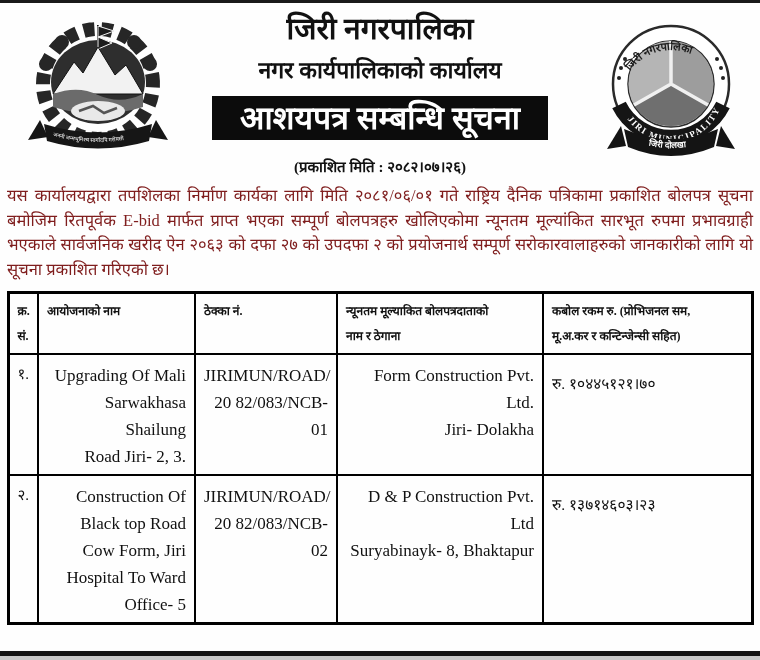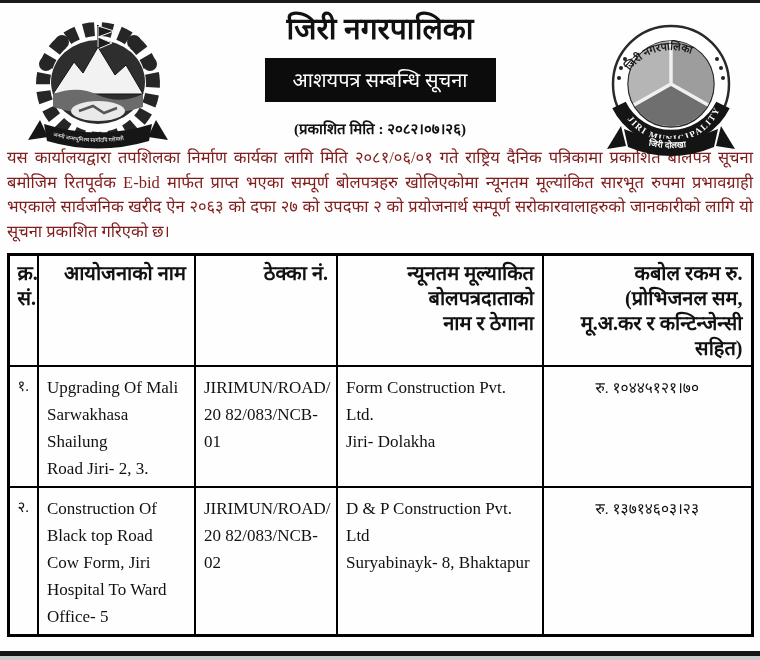--- a/index.html
+++ b/index.html
@@ -7,47 +7,47 @@
     position:relative;width:760px;height:660px;background:#fefefe;
     overflow:hidden;color:#111;font-family:"Liberation Serif",serif;
   }
   .topline{position:absolute;top:0;left:0;width:760px;height:3px;background:#1a1a1a;}
   .masthead{text-align:center;padding-top:10px;position:relative;z-index:2;}
   .m-title{font-size:30px;line-height:38px;font-weight:bold;margin:0;}
   .m-office{font-size:23px;line-height:30px;font-weight:bold;margin:8px 0 0;}
   .m-loc{font-size:17px;line-height:22px;font-weight:bold;margin:11px 0 0;}
   .notice-box{
     display:inline-block;background:#0c0c0c;color:#fff;
-    font-size:20px;line-height:28px;font-weight:normal;
+    font-size:32px;line-height:28px;font-weight:bold;
     padding:8px 28px;margin-top:10px;
   }
   .pub-date{font-size:15px;line-height:19px;font-weight:bold;margin:18px 0 0;}
   .emblem{position:absolute;top:20px;z-index:1;}
   .emblem-left{left:22px;}
   .emblem-right{right:14px;}
   .para{
     margin:7px 7px 0;font-size:16.5px;line-height:24.5px;
     text-align:justify;color:#7f1d1d;
   }
   table.notice-table{
     margin:9px auto 0;width:744px;table-layout:fixed;
     border-collapse:collapse;border:3px solid #000;border-bottom:3px solid #000;
   }
   .notice-table th,.notice-table td{
-    border:2px solid #000;vertical-align:top;padding:4px 8px;white-space:pre-line;
+    border:2px solid #000;vertical-align:top;padding:4px 8px;white-space:pre-line;text-align:right;
   }
   .notice-table thead th{
-    font-size:20px;font-weight:bold;text-align:right;line-height:25px;padding-top:5px;
+    font-size:12px;font-weight:bold;text-align:left;line-height:25px;padding-top:5px;
   }
   .notice-table thead tr{height:56px;}
   .notice-table tbody tr.r1{height:90px;}
   .notice-table tbody tr.r2{height:112px;}
   td.sn{text-align:center;font-size:15px;padding-left:2px;padding-right:2px;padding-top:8px;}
   td.en{font-family:"Liberation Serif",serif;font-size:17px;line-height:27px;padding-top:7px;}
-  td.amt{text-align:center;font-size:15.5px;padding-top:9px;}
+  td.amt{text-align:left;font-size:15.5px;padding-top:17px;}
   .bottombar{position:absolute;top:651px;left:0;width:760px;height:5px;background:#151515;}
   .bottomgray{position:absolute;top:656px;left:0;width:760px;height:4px;background:#c9c9c9;}
 </style>
 </head>
 <body>
 
 <div class="page">
   <div class="topline"></div>
 
   <div class="emblem emblem-left">
@@ -102,20 +102,21 @@
       <path d="M28,109 Q75,129 122,109 L118,127 Q75,145 32,127 Z" fill="#141414"></path>
       <path id="ribbonLine" d="M38,121 Q75,135 112,121" fill="none"></path>
       <text font-size="8.5" font-weight="bold" fill="#ffffff">
         <textPath href="#ribbonLine" startOffset="20%">जिरी दोलखा</textPath>
       </text>
     </svg>
   </div>
 
   <div class="masthead">
     <div class="m-title">जिरी नगरपालिका</div>
+    <div class="m-office">नगर कार्यपालिकाको कार्यालय</div>
     <div>
       <span class="notice-box">आशयपत्र सम्बन्धि सूचना</span>
     </div>
     <div class="pub-date">(प्रकाशित मिति : २०८२।०७।२६)</div>
   </div>
 
   <div class="para">यस कार्यालयद्वारा तपशिलका निर्माण कार्यका लागि मिति २०८१/०६/०१ गते राष्ट्रिय दैनिक पत्रिकामा प्रकाशित बोलपत्र सूचना बमोजिम रितपूर्वक E-bid मार्फत प्राप्त भएका सम्पूर्ण बोलपत्रहरु खोलिएकोमा न्यूनतम मूल्यांकित सारभूत रुपमा प्रभावग्राही भएकाले सार्वजनिक खरीद ऐन २०६३ को दफा २७ को उपदफा २ को प्रयोजनार्थ सम्पूर्ण सरोकारवालाहरुको जानकारीको लागि यो सूचना प्रकाशित गरिएको छ।</div>
 
   <table class="notice-table">
     <colgroup>

